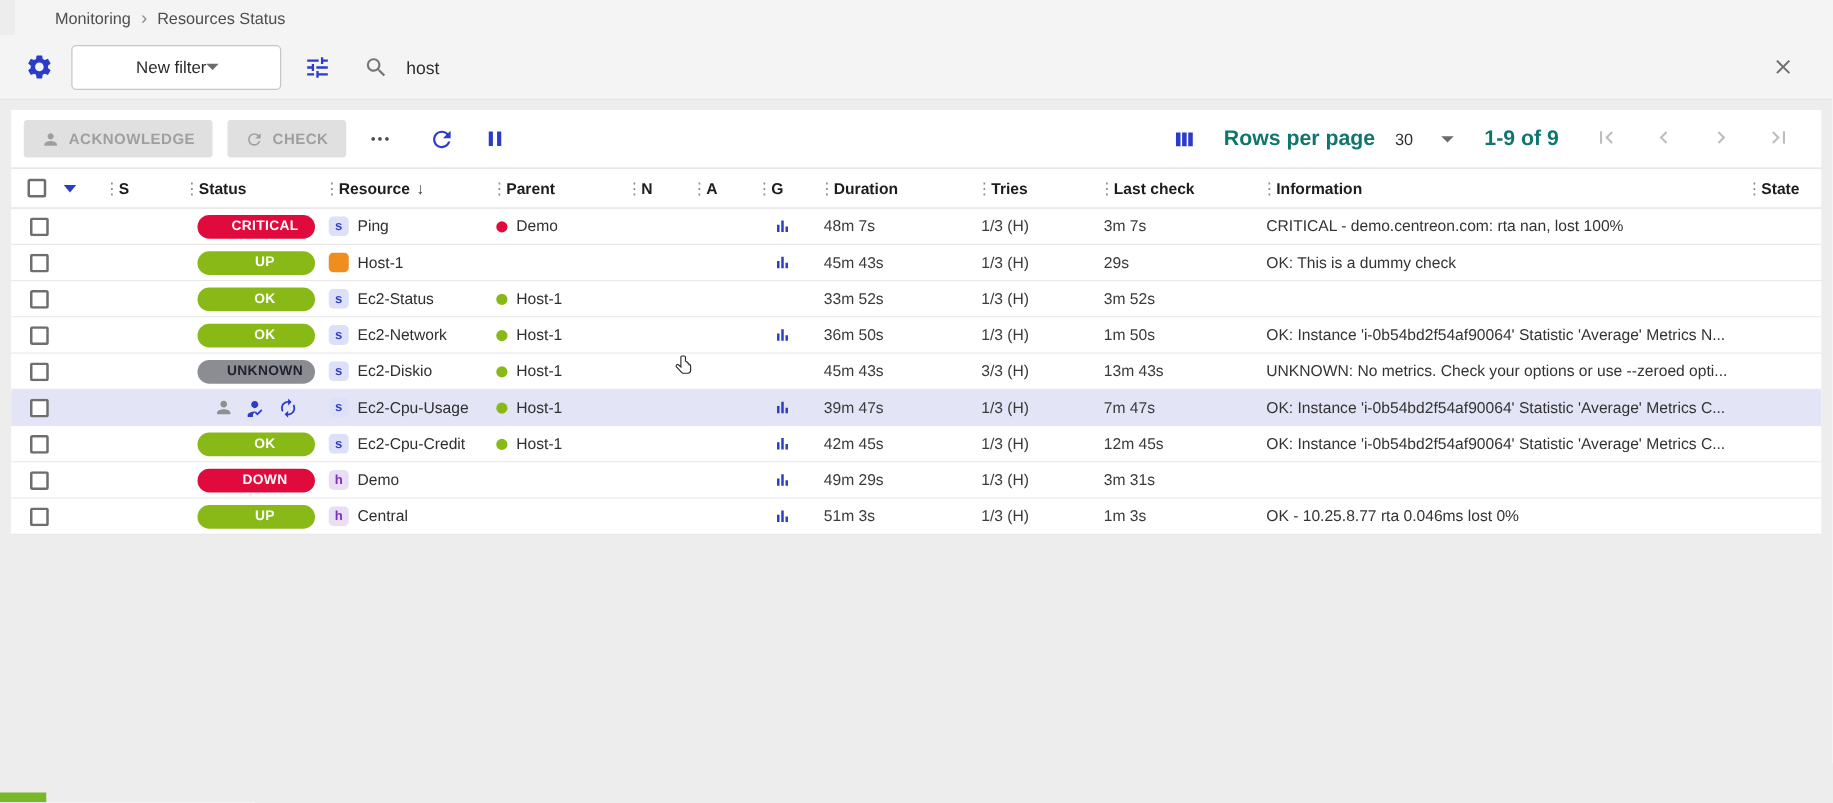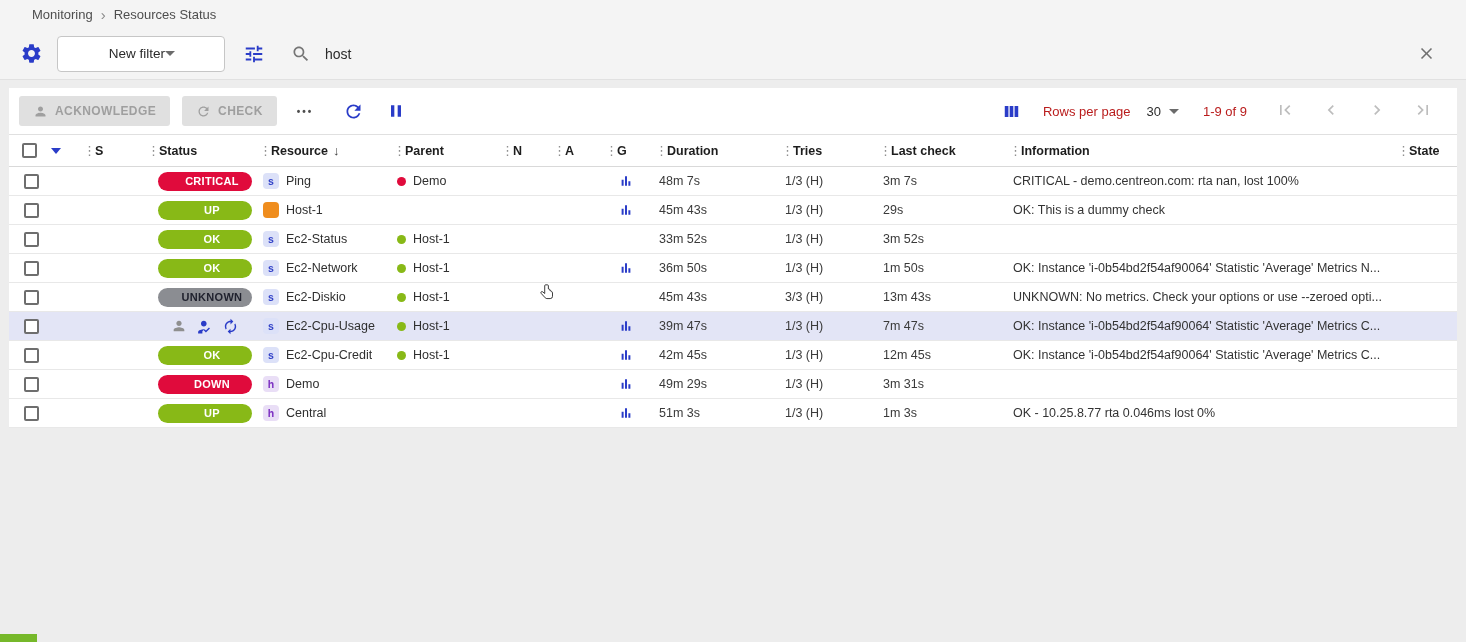--- a/index.html
+++ b/index.html
@@ -1,43 +1,43 @@
 <!DOCTYPE html>
 <html style="--accent-blue: #2a3cc8; --ok-green: #88b917; --critical-red: #e00b3c; --unknown-gray: #8b8d92; --unknown-text: #20222e; --selected-row: #e3e5f6; --service-chip-bg: #dce1f8; --service-chip-text: #3242c8; --host-chip-bg: #e9def6; --host-chip-text: #7b2fc1; --aws-orange: #ef8d1e; --disabled-bg: #e0e0e0; --disabled-text: #9f9f9f;"><head>
 <meta charset="utf-8">
 <style>
   * { margin:0; padding:0; box-sizing:border-box; }
   body { font-family: "Liberation Sans", "DejaVu Sans", sans-serif; background:#ededed; }
   .screen { position:relative; width:1466px; height:642px; background:#ededed; overflow:hidden; }
 
   
-  .breadcrumb-bar { height:28px; background:#f4f4f4; display:flex; align-items:center; padding:0 32px; gap:8px; }
+  .breadcrumb-bar { height:28px; background:#f4f4f4; display:flex; align-items:center; padding:0 32px; gap:8px;margin-left:12px; }
   .crumb { font-size:13px; color:#4e4e4e; cursor:pointer; }
   .crumb-sep { font-size:15px; color:#8a8a8a; line-height:1; }
   .filter-bar { height:52px; background:#f4f4f4; display:flex; align-items:center; padding:0 16px; border-bottom:1px solid #e1e1e1; }
   .icon-btn { background:none; border:none; display:inline-flex; align-items:center; justify-content:center; cursor:pointer; padding:4px; }
   .filter-select { margin-left:10px; width:168px; height:36px; background:#fff; border:1px solid #c6c6c6; border-radius:4px; display:flex; align-items:center; justify-content:center; padding:0 10px 0 12px; cursor:pointer; }
   .filter-select-label { font-size:13.5px; color:#2b2b2b; }
   .caret-gray { width:0; height:0; border-left:5px solid transparent; border-right:5px solid transparent; border-top:5px solid #6b6b6b; }
   .tune-wrap { margin-left:14px; }
   .search-wrap { margin-left:22px; display:flex; align-items:center; gap:14px; flex:1; }
   .search-input { border:none; outline:none; background:transparent; font-size:14px; color:#2b2b2b; width:600px; font-family:inherit; }
   .clear-x { margin-left:auto; margin-right:10px; }
 
   
   .paper { background:#fff; margin:8px 9px 0; }
   .toolbar { height:46px; display:flex; align-items:center; padding:0 10px; }
   .tb-btn { display:inline-flex; align-items:center; gap:7px; height:30px; padding:0 14px; border:none; border-radius:3px; background:var(--disabled-bg); color:var(--disabled-text); font-size:12px; font-weight:700; letter-spacing:.4px; margin-right:12px; cursor:default; font-family:inherit; }
   .tb-btn svg { fill:var(--disabled-text); }
   .more-btn { border:none; background:none; color:#4d4d4d; font-size:10px; letter-spacing:2px; font-weight:700; padding:6px 8px; cursor:pointer; }
   .blue-ic { fill:var(--accent-blue); }
   .tb-right { margin-left:auto; display:flex; align-items:center; gap:10px; padding-right:6px; }
-  .rpp-label, .range-label { font-size:13px; color:#b91c1c; }
+  .rpp-label, .range-label { font-size:17px; color:#0f766e;font-weight:bold; }
   .rpp-label { margin-left:8px; }
-  .rpp-value { display:flex; align-items:center; gap:8px; font-size:13px; color:#2e2e2e; cursor:pointer; margin:0 14px 0 6px; }
+  .rpp-value { display:flex; align-items:center; gap:23px; font-size:13px; color:#2e2e2e; cursor:pointer; margin:0 14px 0 6px; }
   .range-label { margin-right:10px; }
   .page-btn { background:none; border:none; cursor:default; padding:2px; margin:0 6px; }
   .page-btn svg { fill:#bdbdbd; }
 
   
   .thead, .tr { display:grid; grid-template-columns:40px 34px 64px 112px 134px 108px 52px 52px 50px 126px 98px 130px minmax(0,1fr) 60px; align-items:center; }
   .thead { height:33px; border-top:1px solid #e0e0e0; border-bottom:1px solid #d9d9d9; }
   .th { display:flex; align-items:center; font-size:12.5px; font-weight:700; color:#1d1d1d; white-space:nowrap; }
   .grip { color:#8f8f8f; font-size:13px; font-weight:400; width:12px; text-align:center; cursor:grab; }
   .th-label { cursor:pointer; }

